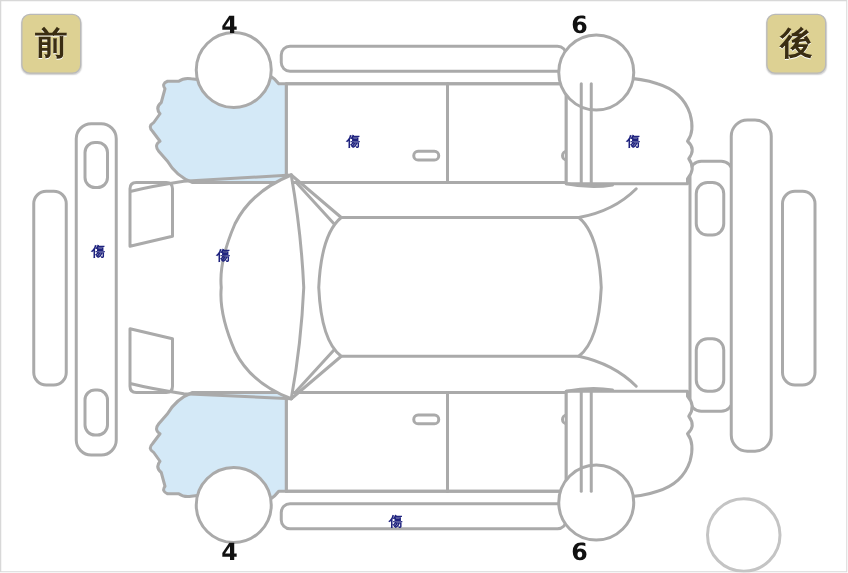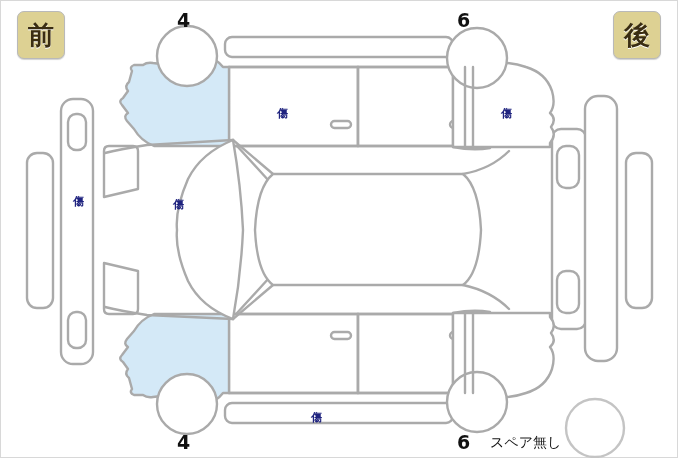--- a/index.html
+++ b/index.html
@@ -172,21 +172,20 @@
   </div>
   <div class="dir-badge" id="badge-rear">
     <span>後</span>
   </div>
 
   <div class="tire-num" id="tire-fl">4</div>
   <div class="tire-num" id="tire-rl">6</div>
   <div class="tire-num" id="tire-frr">4</div>
   <div class="tire-num" id="tire-rr">6</div>
 
-  <div id="spare-label">スペア無し</div>
 
   <div id="kizu-layer">
       <div class="kizu" style="left: 72px; top: 195px; color: rgb(31, 35, 127);">傷</div>
       <div class="kizu" style="left: 172px; top: 198px; color: rgb(31, 35, 127);">傷</div>
       <div class="kizu" style="left: 276px; top: 107px; color: rgb(31, 35, 127);">傷</div>
       <div class="kizu" style="left: 500px; top: 107px; color: rgb(31, 35, 127);">傷</div>
       <div class="kizu" style="left: 310px; top: 411px; color: rgb(31, 35, 127);">傷</div>
     </div>
 
 </div>

